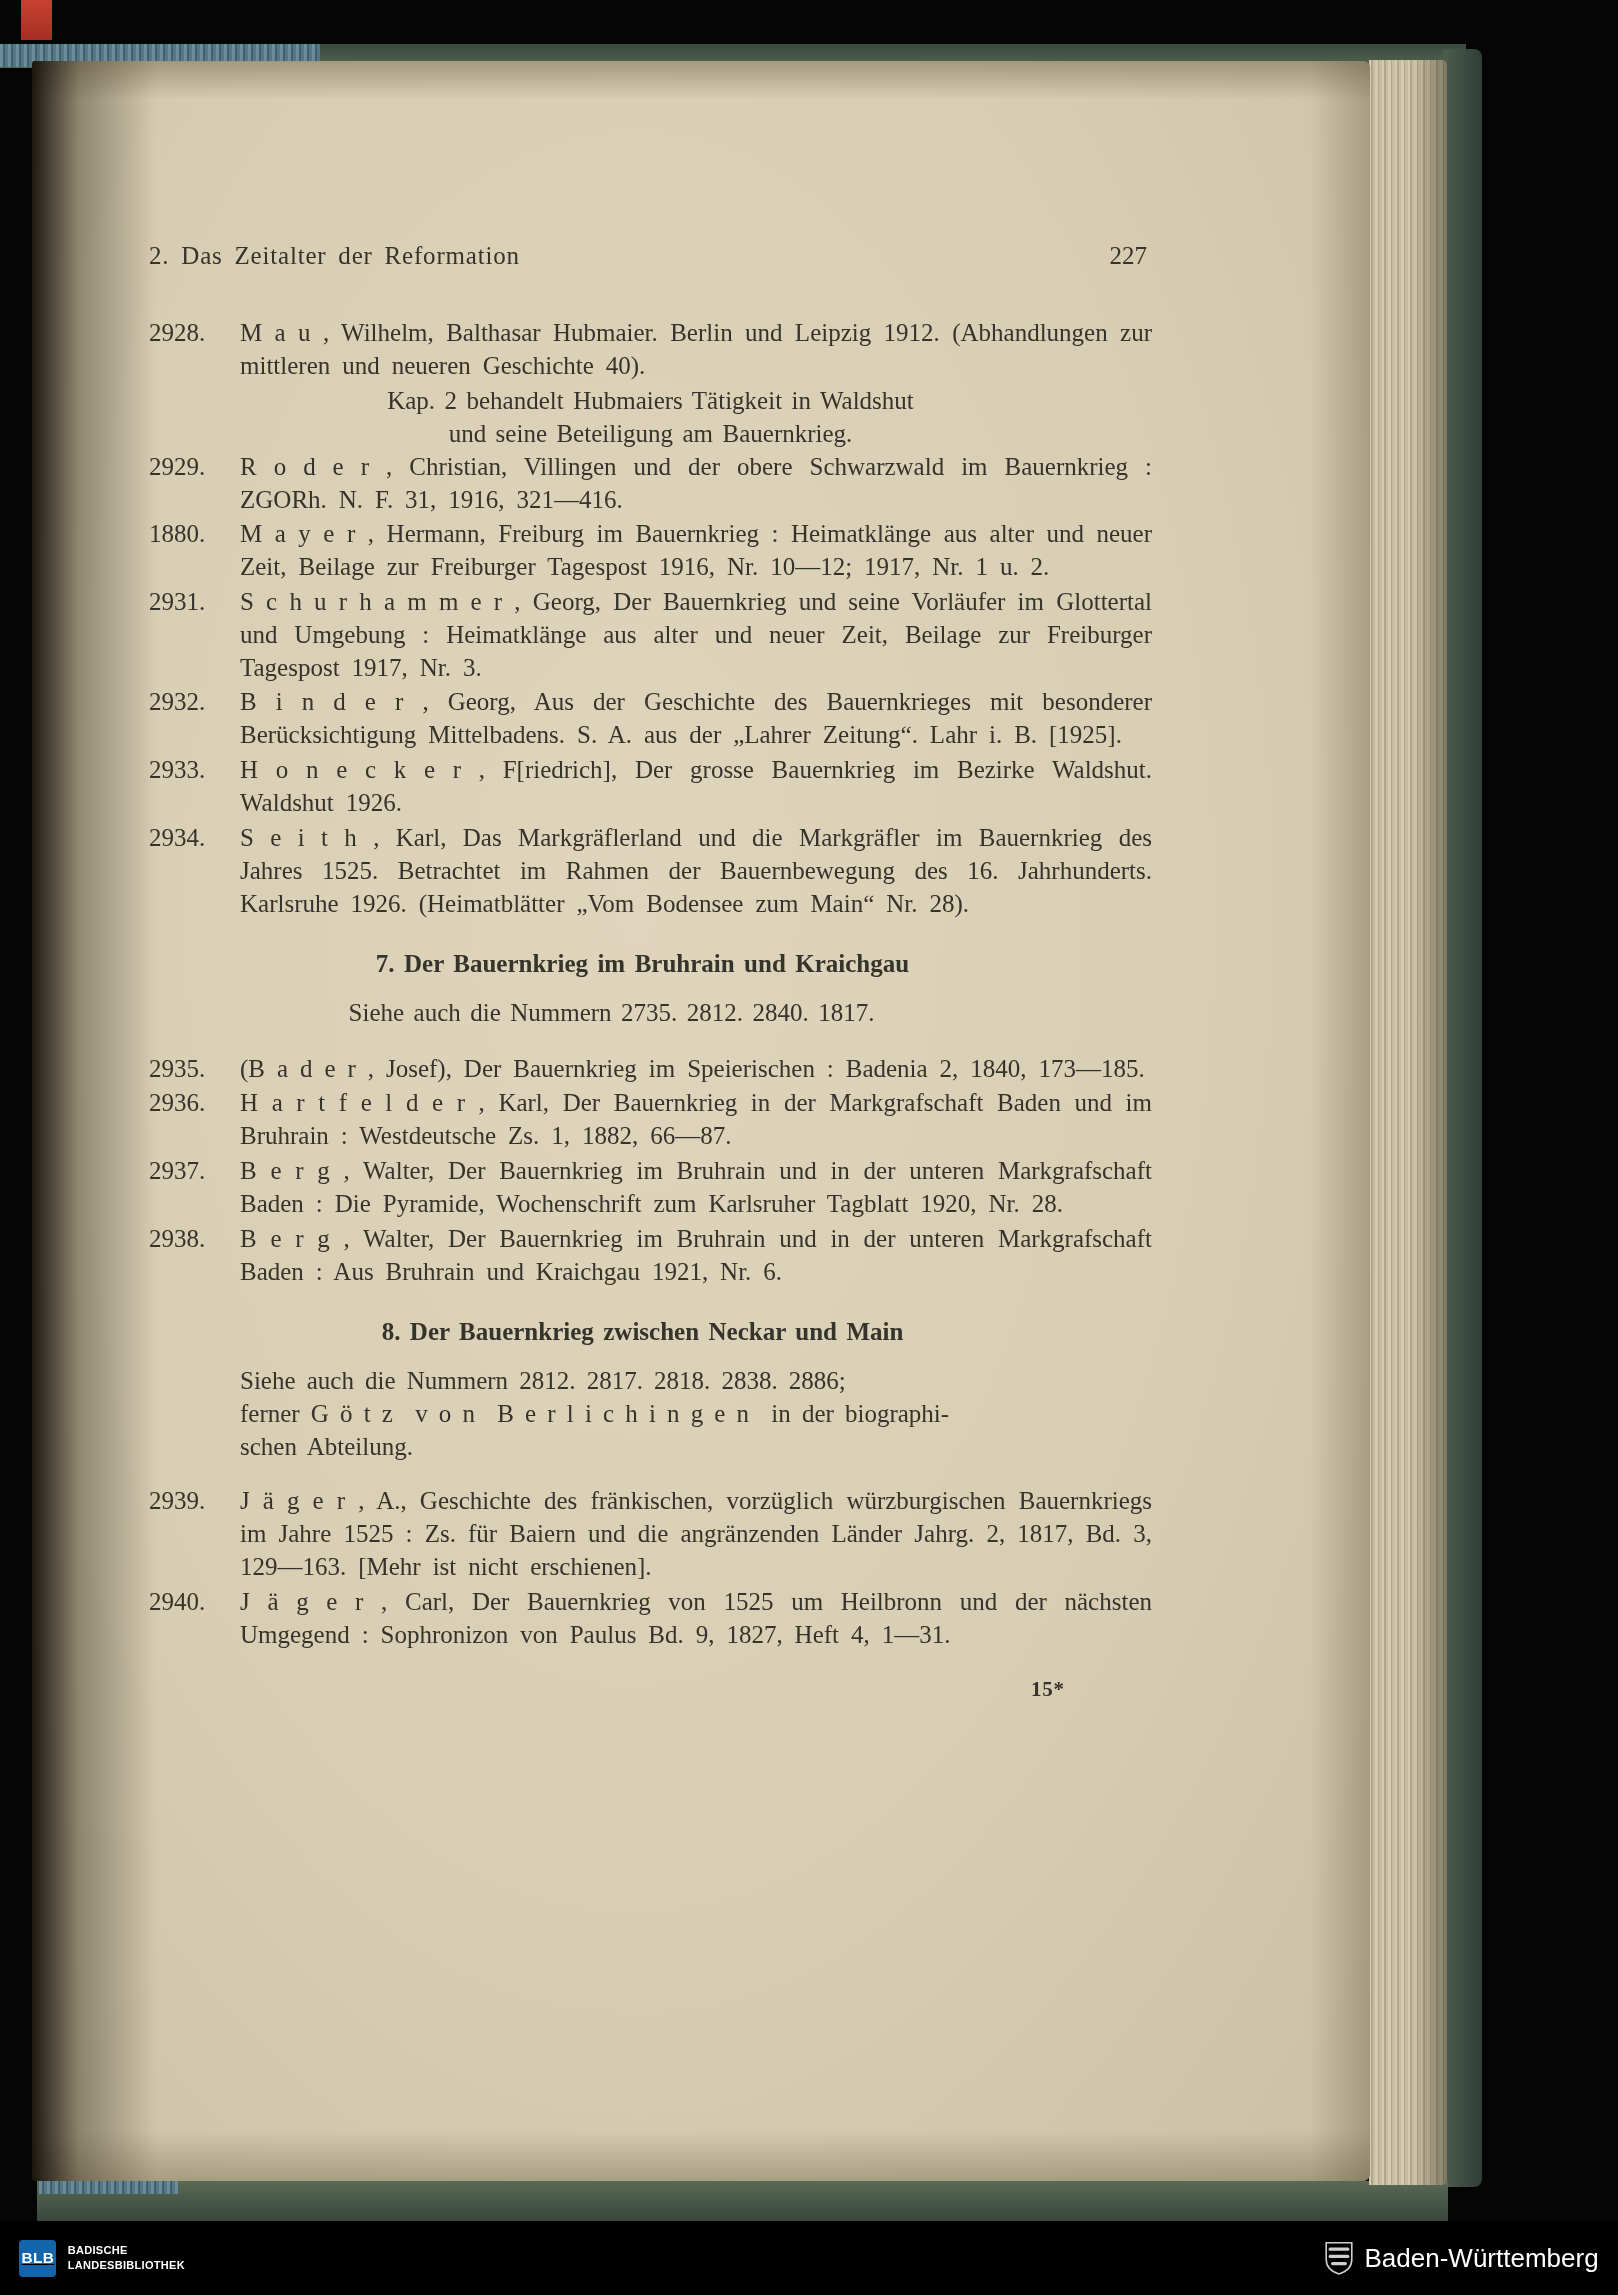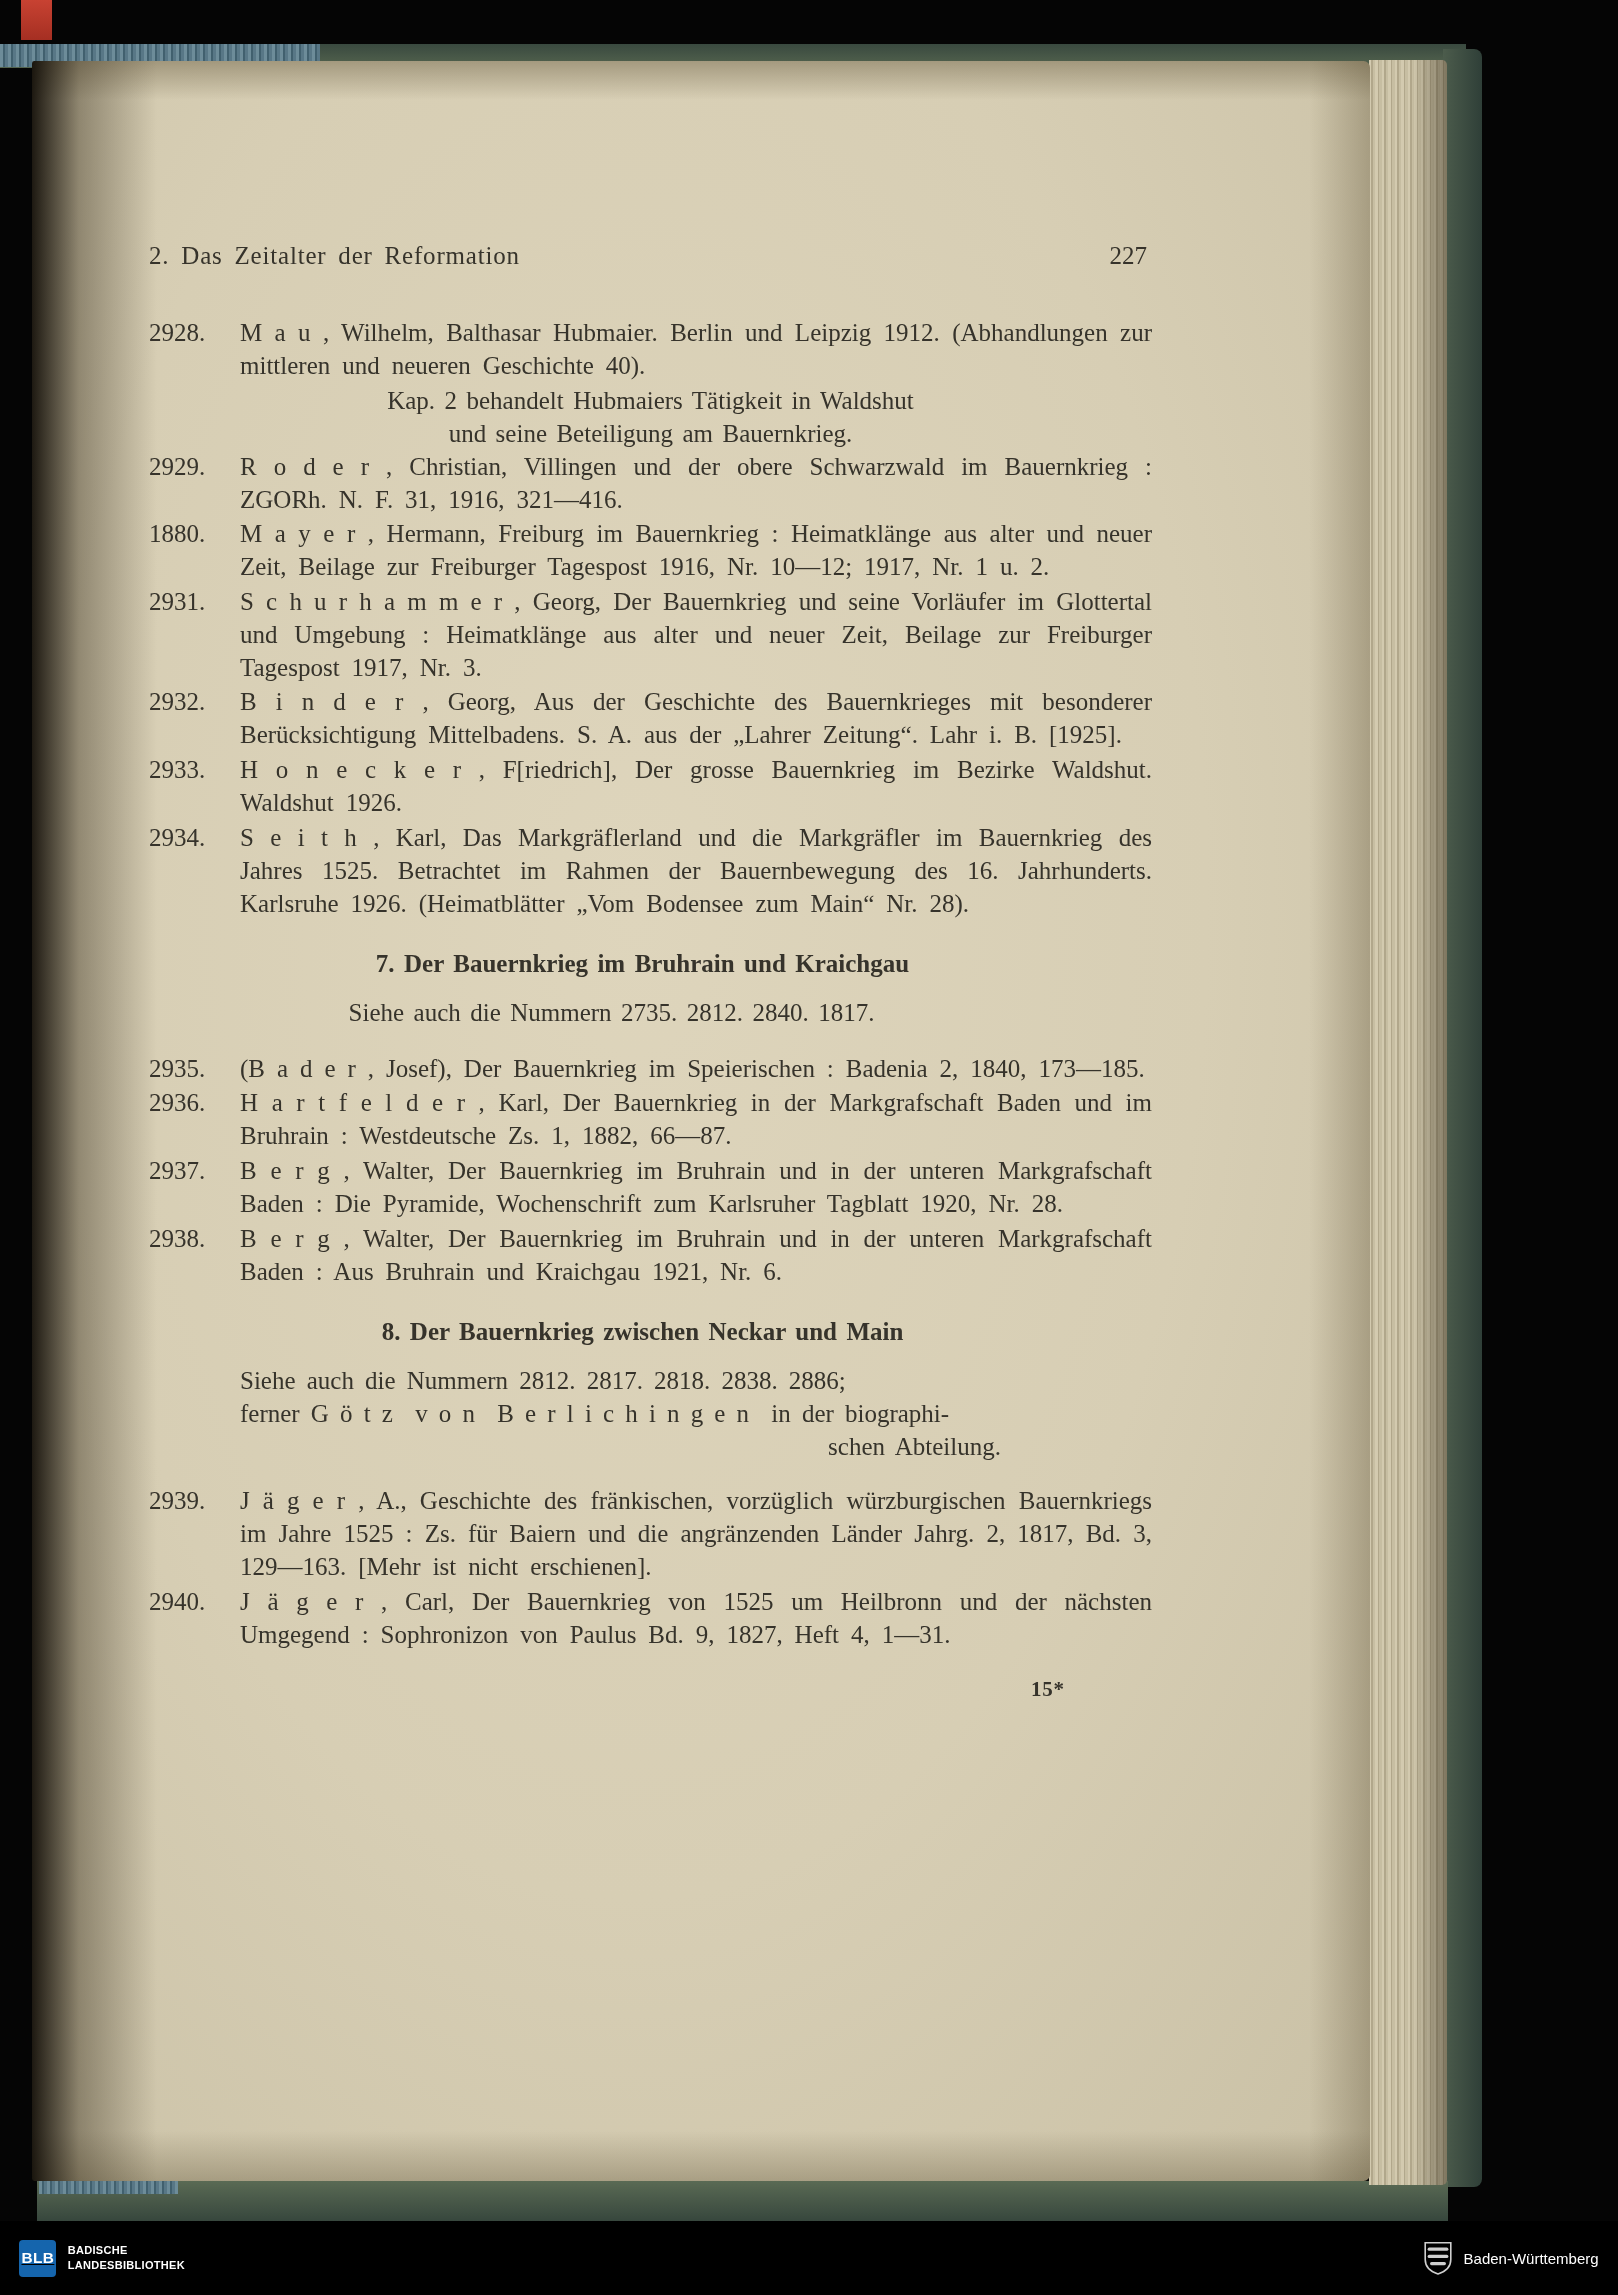--- a/index.html
+++ b/index.html
@@ -84,41 +84,41 @@
 
   .entry-note { text-align: center; word-spacing: 3.2px; }
 
   .section-heading {
     font-weight: bold; text-align: center;
     margin: 27.5px 16px 16px 0; word-spacing: 3.2px;
   }
   .see-also-single { text-align: center; margin: 0 78px 22.7px 0; word-spacing: 3.2px; }
   .see-also-block { margin-bottom: 21px; }
   .sa-line { margin-left: 91px; word-spacing: 4.9px; white-space: pre-wrap; }
-  .sa-center { width: 761px; text-align: right; font-family: Liberation Serif, serif; }
+  .sa-center { width: 761px; text-align: left; font-family: Liberation Serif, serif; }
 
   .signature { margin: 22.7px 0 0 882px; font-size: 21px; font-weight: bold; letter-spacing: 0.8px; }
 
   
   .footer-bar {
     position: absolute; left: 0; bottom: 0; width: 1618px; height: 74px;
     background: #000; z-index: 10;
     display: flex; align-items: center; justify-content: space-between;
     padding: 0 19.4px; box-sizing: border-box;
     font-family: "Liberation Sans", "DejaVu Sans", sans-serif;
     text-decoration: underline;
   }
   .footer-left { display: flex; align-items: center; gap: 11.3px; }
   .blb-logo {
     width: 37px; height: 37px; background: #1565ad; color: #fff;
     font-weight: bold; font-size: 15.4px; letter-spacing: 0.4px;
     display: flex; align-items: center; justify-content: center; border-radius: 4px;
   }
   .library-name { color: #fff; font-weight: bold; font-size: 11px; line-height: 15.4px; letter-spacing: 0.3px; }
-  .footer-right { display: flex; align-items: center; gap: 9.7px; color: #fff; font-size: 15px; }
+  .footer-right { display: flex; align-items: center; gap: 9.7px; color: #fff; font-size: 26px; }
   .coat-of-arms { display: inline-flex; }
 </style>
 </head>
 <body>
 
 <div class="screen">
 
   <div class="red-tab"></div>
   <div class="cover-top"></div>
   <div class="headband-top"></div>

